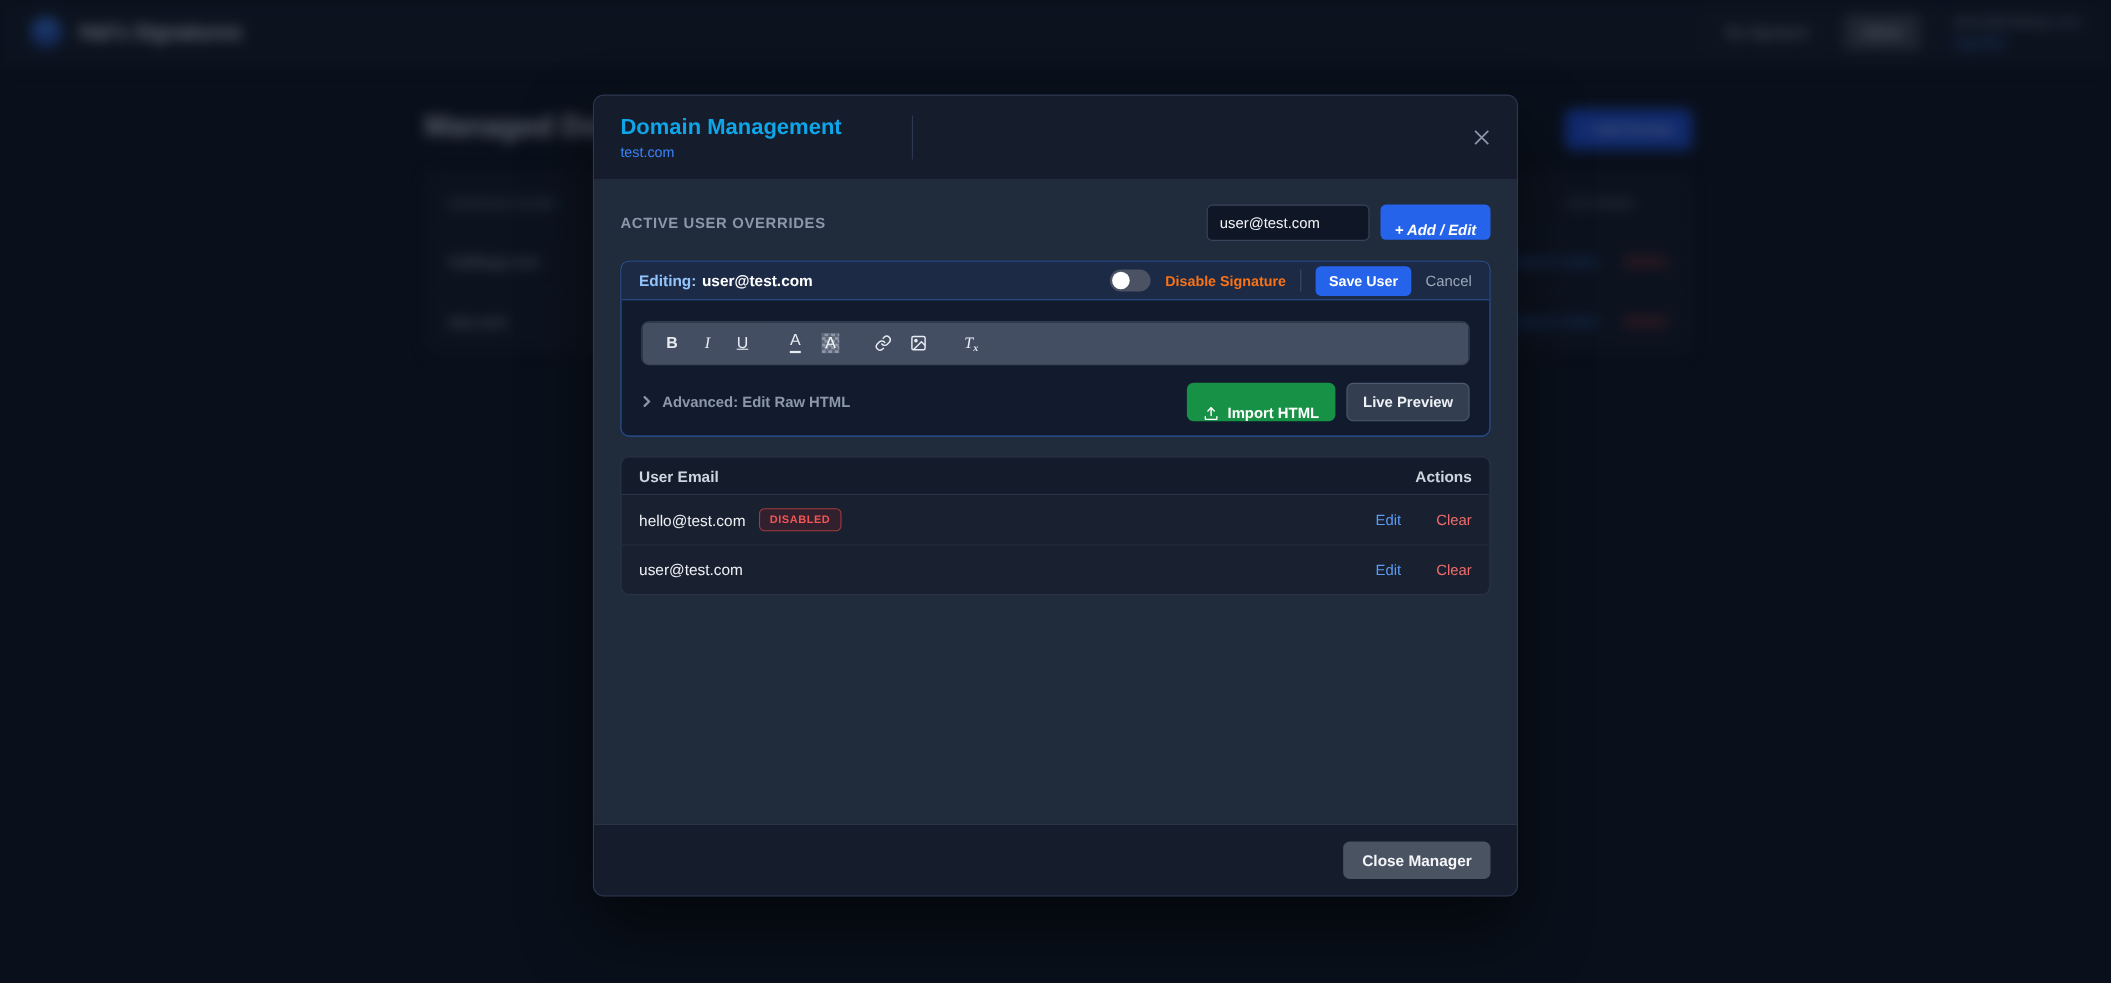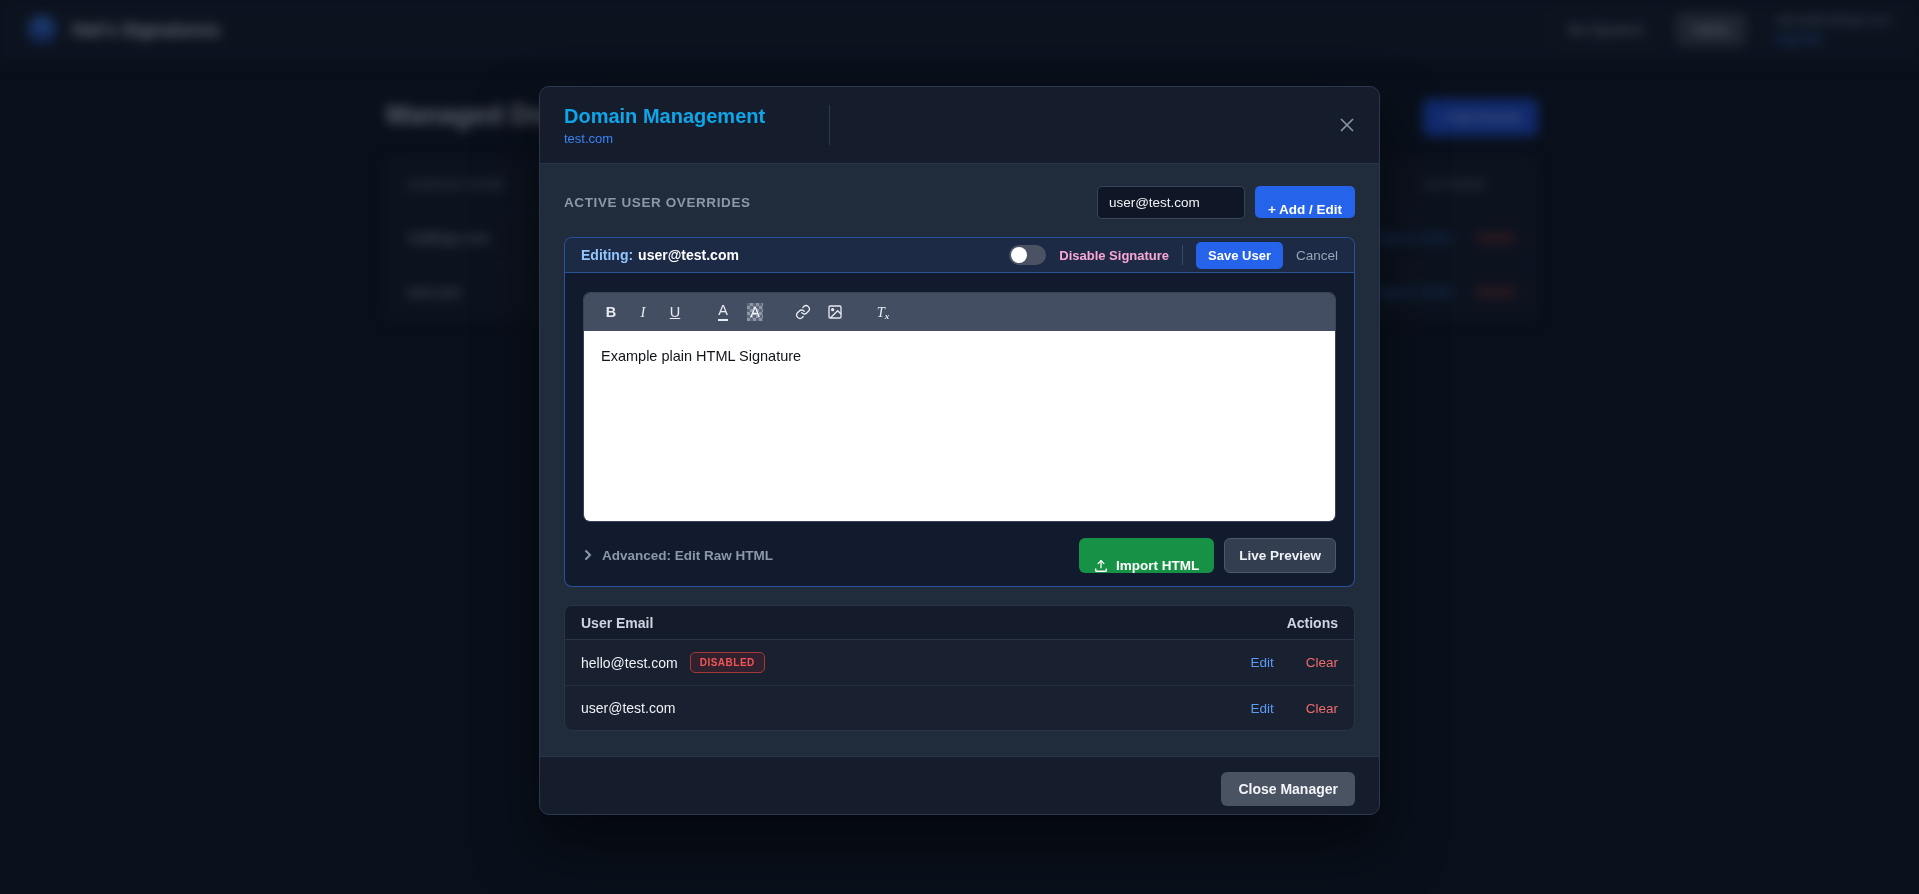--- a/index.html
+++ b/index.html
@@ -93,21 +93,21 @@
   .section-row { display: flex; align-items: center; margin-bottom: 18px; height: 33px; }
   .section-title { font-size: 13.5px; font-weight: bold; color: #8c98aa; letter-spacing: 0.6px; }
   .section-controls { margin-left: auto; display: flex; gap: 10px; }
   .email-input {
     width: 148px; height: 33px; background: #0f1726; border: 1px solid #39445a;
     border-radius: 5px; color: #f1f3f7; font-size: 13.5px; padding: 0 11px;
     font-family: inherit; outline: none;
   }
   .add-edit-btn {
     height: 21px; padding: 16px 13px; background: #2563eb; border: none; border-radius: 5px;
-    color: #fff; font-size: 13.5px; font-weight: bold; cursor: pointer; font-family: inherit;
+    color: #fff; font-size: 13.5px; font-weight: bold; cursor: pointer; font-family: inherit; font-style: italic;
   }
 
   
   .edit-panel {
     border: 1px solid rgba(59,130,246,0.55); border-radius: 8px;
     background: #121b2d; margin-bottom: 18px; overflow: hidden;
   }
   .ep-header {
     height: 35px; background: #1c2a45; border-bottom: 1px solid rgba(59,130,246,0.45);
     display: flex; align-items: center; padding: 0 16px;
@@ -117,21 +117,21 @@
   .ep-editing .email { color: #ffffff; font-weight: bold; margin-left: 5px; }
   .ep-right { margin-left: auto; display: flex; align-items: center; gap: 13px; }
   .toggle {
     width: 37px; height: 20px; background: #4a5263; border-radius: 10px;
     position: relative; cursor: pointer; flex: 0 0 auto;
   }
   .toggle-knob {
     position: absolute; left: 2px; top: 2px; width: 16px; height: 16px;
     background: #ffffff; border-radius: 50%;
   }
-  .ep-toggle-label { font-size: 13px; font-weight: bold; color: #f9a8d4; }
+  .ep-toggle-label { font-size: 13px; font-weight: bold; color: #f97316; }
   .ep-vdivider { width: 1px; height: 20px; background: #3c4a63; }
   .save-user-btn {
     height: 27px; padding: 0 12px; background: #2563eb; border: none; border-radius: 5px;
     color: #fff; font-size: 13px; font-weight: bold; cursor: pointer; font-family: inherit;
   }
   .cancel-btn { font-size: 13.5px; color: #9aa5b5; cursor: pointer; background: none; border: none; font-family: inherit; }
 
   .ep-body { padding: 19px 18px 13px; }
   .editor { border-radius: 7px; overflow: hidden; border: 1px solid #39445a; }
   .editor-toolbar {
@@ -321,21 +321,20 @@
                   <circle cx="8.5" cy="8.5" r="1.5" fill="#e8ebf1"></circle>
                   <path d="M21 15l-5-5L5 21"></path>
                 </svg>
             </button>
             <div class="tool-gap"></div>
             <button class="tool-btn italic">
                 <span>T</span>
                 <span class="tool-sub">x</span>
               </button>
           </div>
-          <div class="editor-content">Example plain HTML Signature</div>
         </div>
 
         <div class="ep-advanced-row">
           <div class="advanced-toggle">
             <svg width="10" height="12" viewBox="0 0 10 12" fill="none" stroke="#8c98aa" stroke-width="2" stroke-linecap="round">
                 <path d="M3 2 L7 6 L3 10"></path>
               </svg>
             <span>Advanced: Edit Raw HTML</span>
           </div>
           <div class="ep-adv-buttons">

